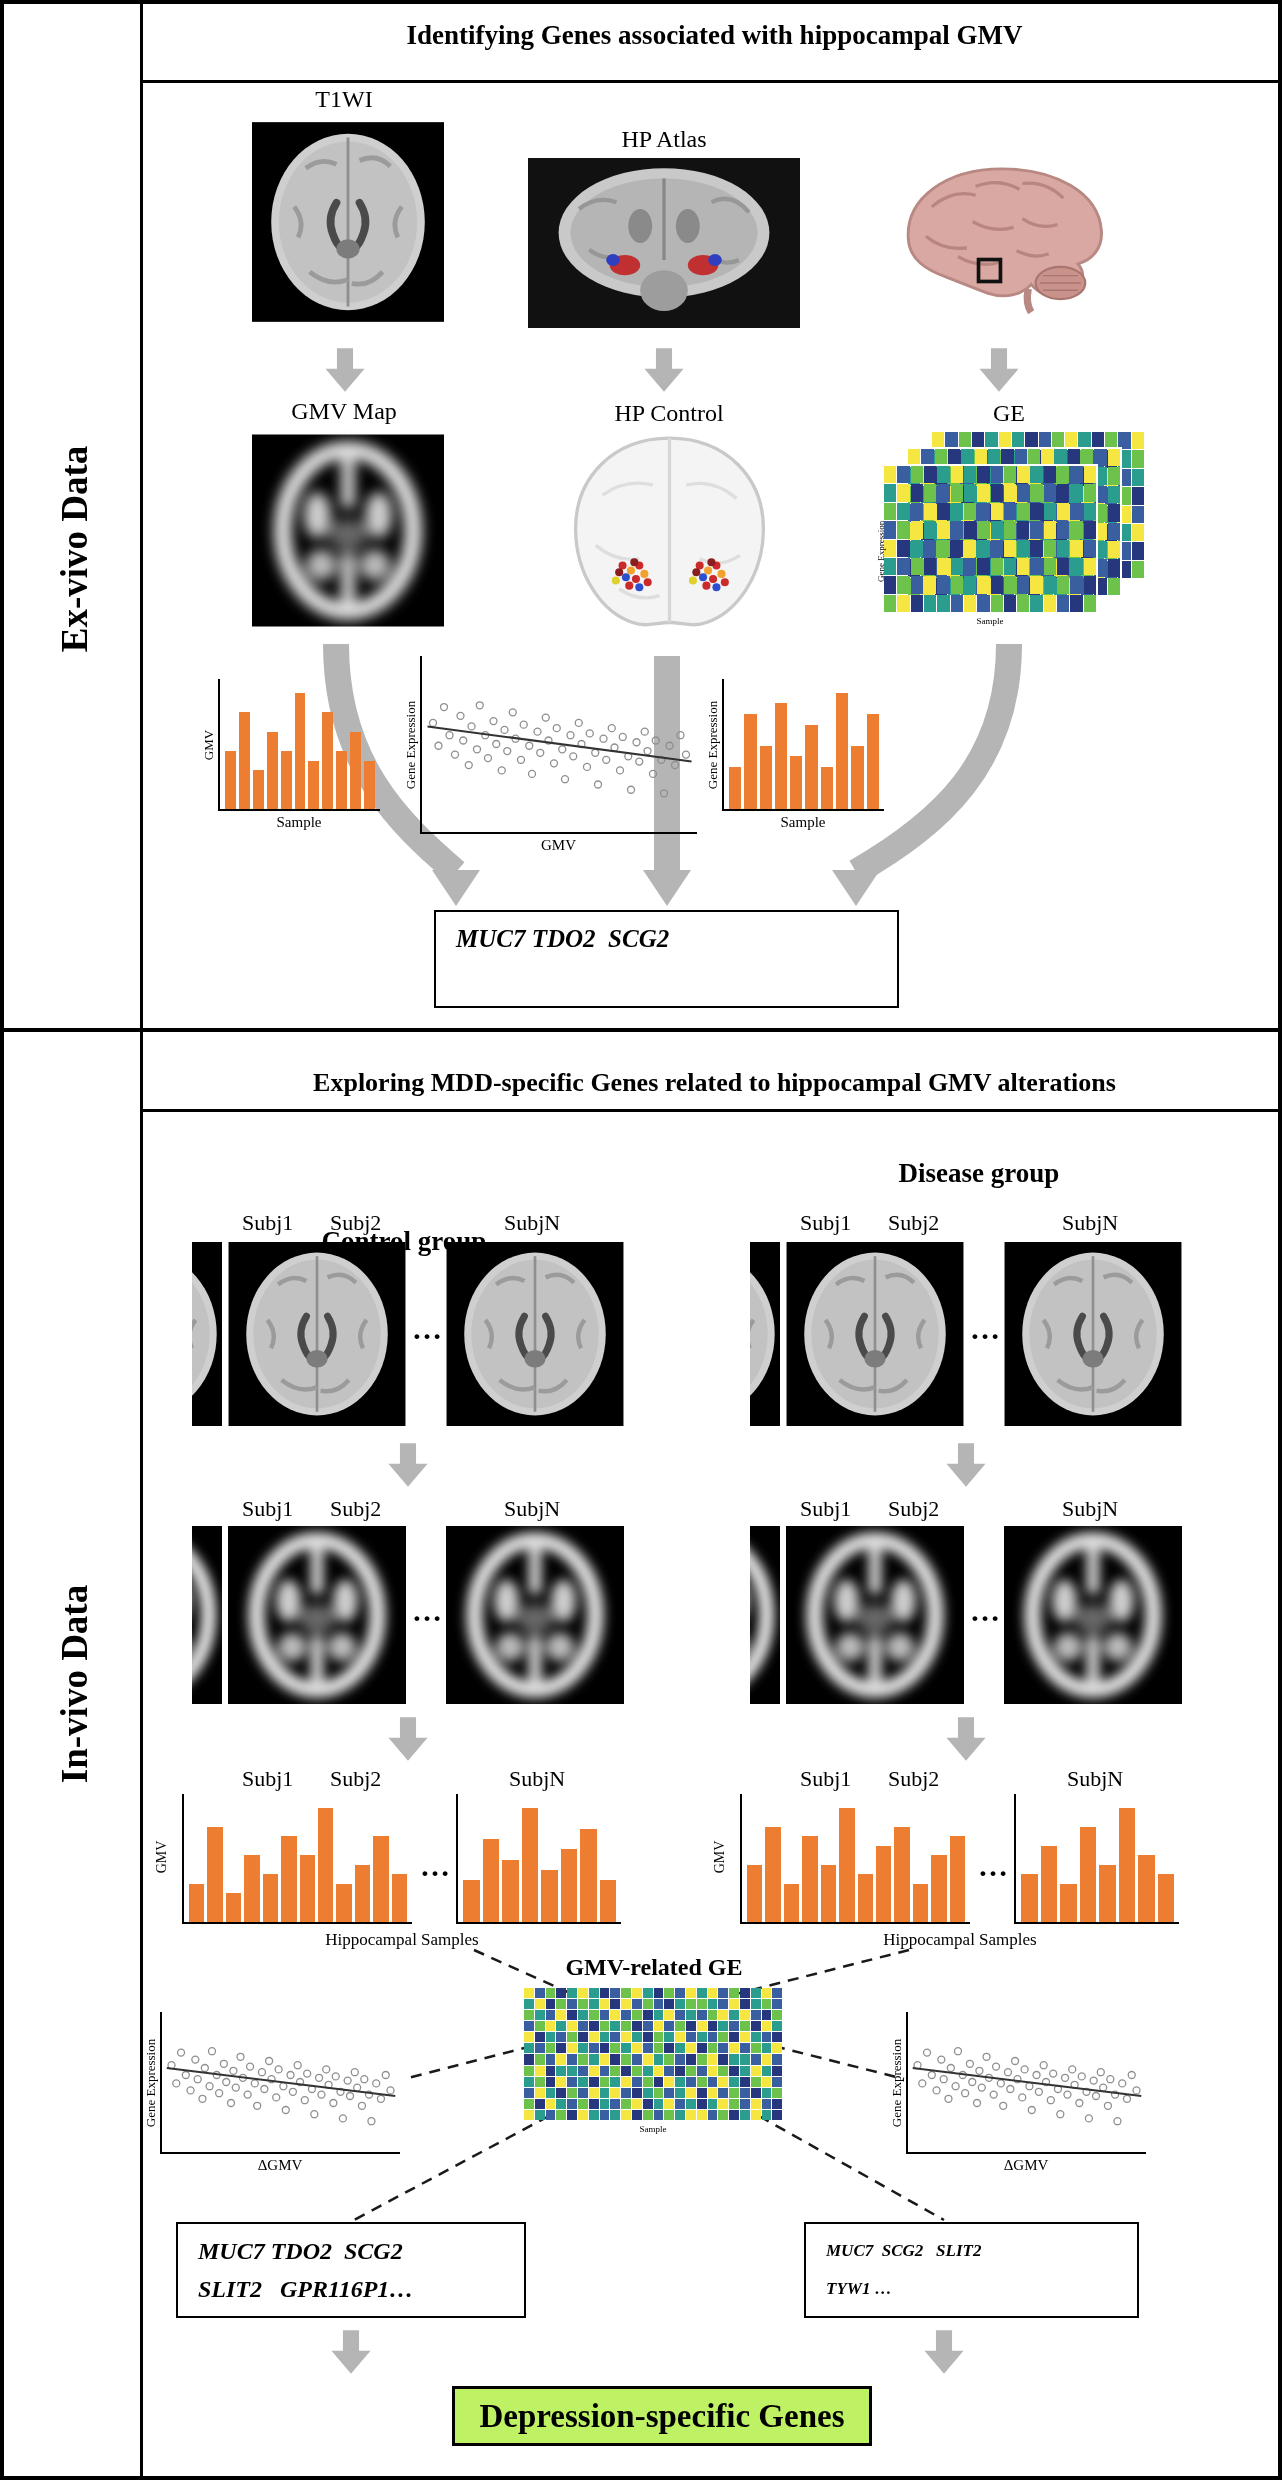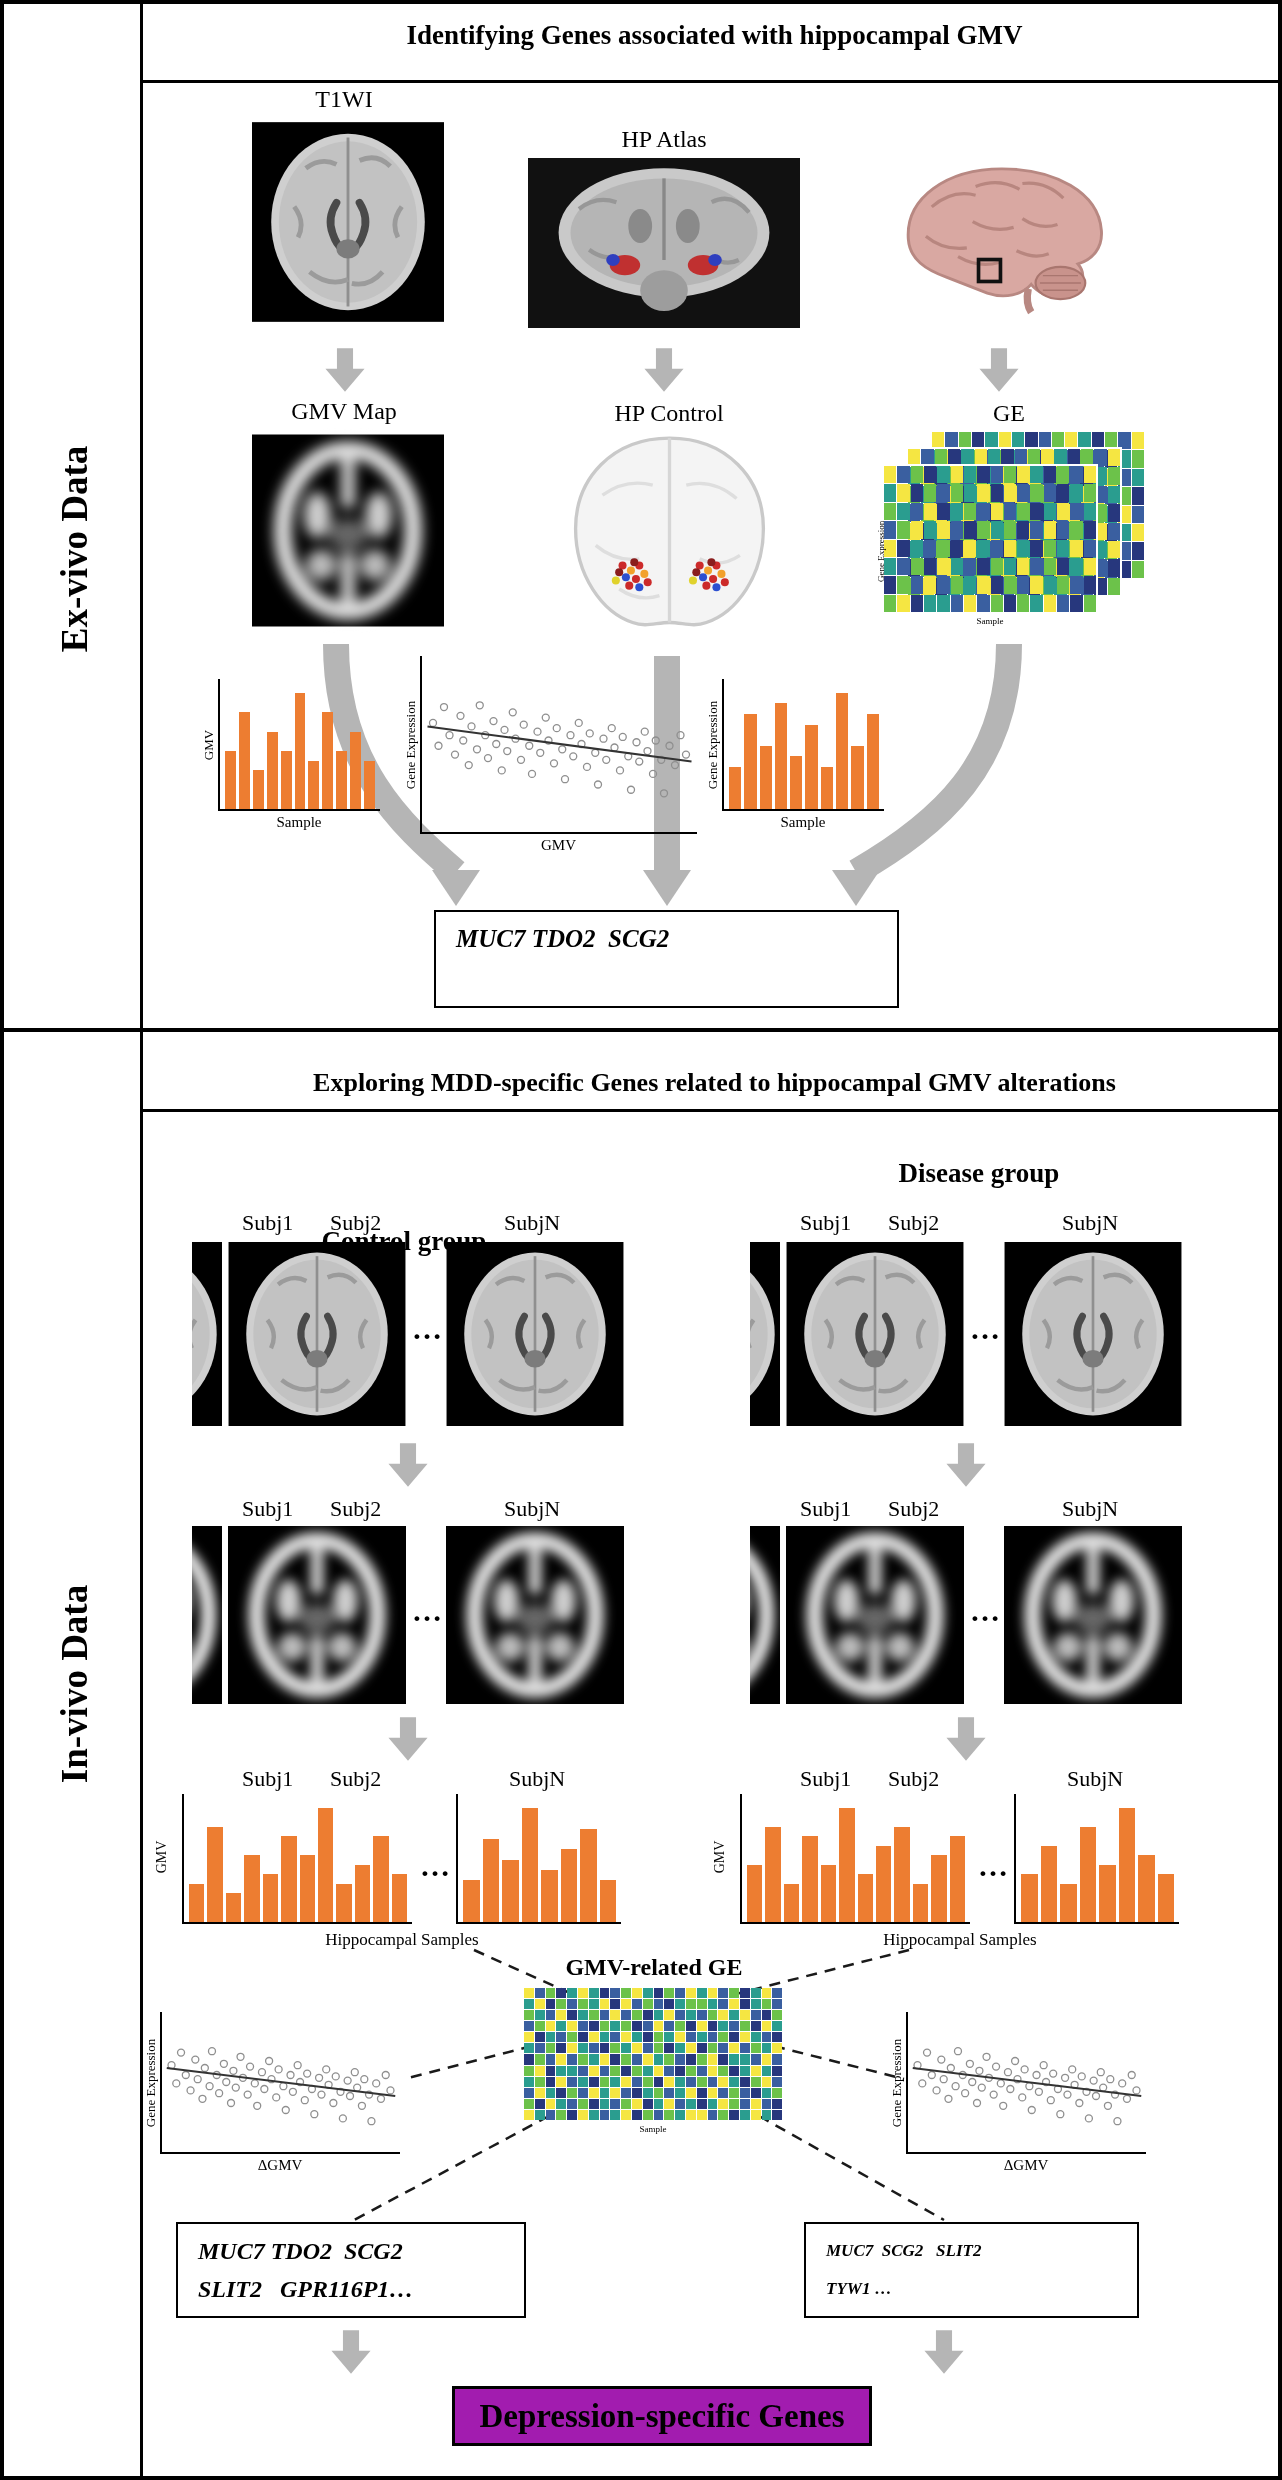--- a/index.html
+++ b/index.html
@@ -28,21 +28,21 @@
   .rot-small{position:absolute;font-size:14px;transform:rotate(-90deg);white-space:nowrap;z-index:2}
   .xlab-abs{position:absolute;text-align:center;font-size:17px;z-index:2}
   .hm{display:flex;flex-direction:column;gap:1px;z-index:2}
   .hm-row{display:flex;gap:1px;flex:1}
   .hm-cell{flex:1}
   .layer{position:absolute;outline:2px solid #fff}
   .tiny{position:absolute;font-size:9px;text-align:center;z-index:2}
   .tiny-rot{position:absolute;font-size:9px;white-space:nowrap;transform:rotate(-90deg);transform-origin:left top;z-index:2}
   .genebox{position:absolute;border:2.5px solid #000;z-index:2;font-style:italic;font-weight:bold;font-size:25px;padding:8px 0 0 20px;line-height:38px;background:#fff}
   .genebox div{white-space:pre}
-  .final-box{position:absolute;border:3px solid #000;font-weight:bold;font-size:33px;display:flex;align-items:center;justify-content:center;z-index:2;background:#a21caf}
+  .final-box{position:absolute;border:3px solid #000;font-weight:bold;font-size:33px;display:flex;align-items:center;justify-content:center;z-index:2;background:#bef264}
   .arrow-svg{position:absolute;z-index:2}
   svg.brain{position:absolute;z-index:2}
 </style>
 </head>
 <body>
 
 <div class="figure">
 
   <svg style="position:absolute;width:0;height:0" aria-hidden="true">
     <defs>

